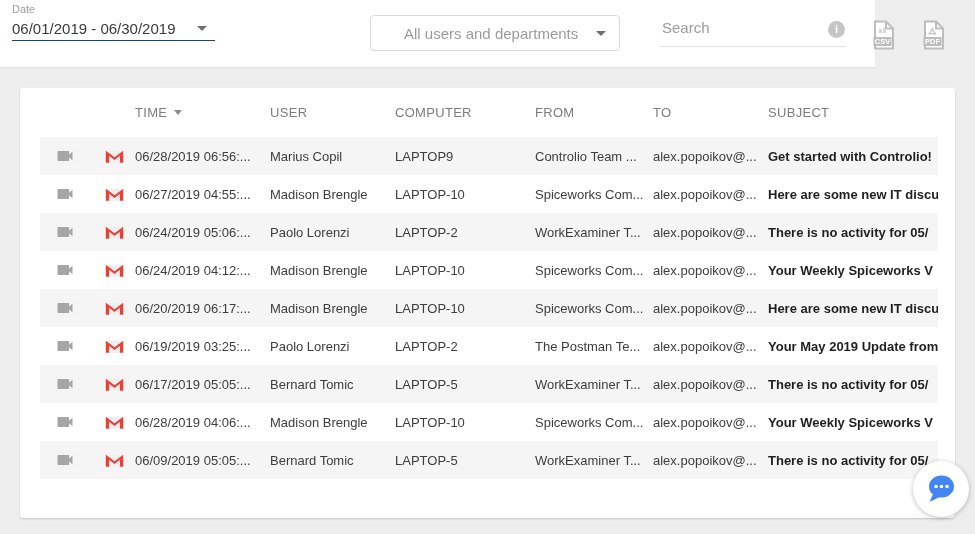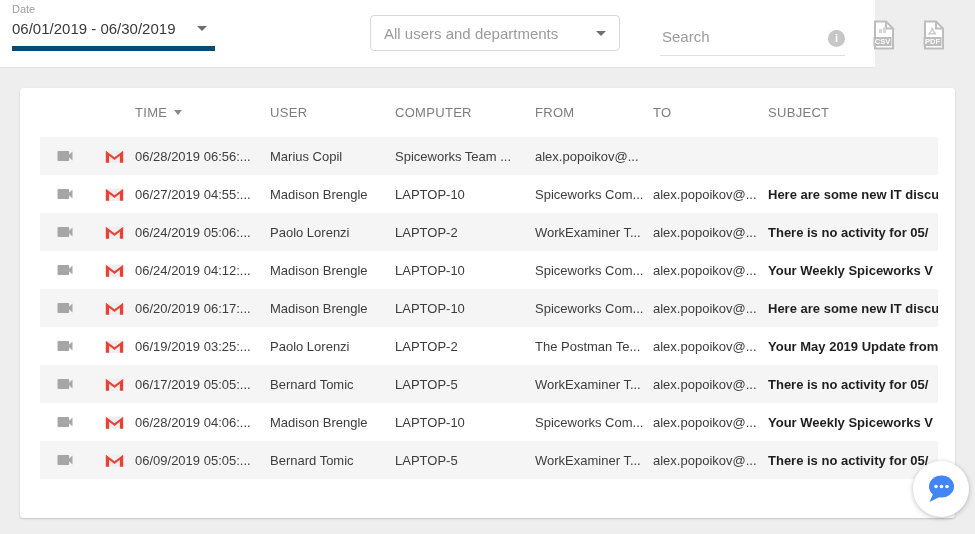--- a/index.html
+++ b/index.html
@@ -11,35 +11,35 @@
   }
   
   .topbar{
     position:absolute;top:0;left:0;width:875px;height:67px;
     background:#ffffff;border-bottom:1px solid #e2e2e2;z-index:2;
   }
   .date-group{position:absolute;left:12px;top:3px;width:203px;cursor:pointer;}
   .date-label{font-size:11px;color:#9e9e9e;display:block;margin-bottom:2px;}
   .date-control{
     display:flex;align-items:center;justify-content:space-between;
-    padding:3px 8px 9px 0;border-bottom:5px solid #0c4a6e;
+    padding:3px 8px 3px 0;border-bottom:1px solid #0c4a6e;
   }
   .date-value{font-size:15px;color:#3a3a3a;}
   .caret-down{
     width:0;height:0;border-left:5px solid transparent;border-right:5px solid transparent;
     border-top:5px solid #6f6f6f;display:inline-block;
   }
   .users-select{
     position:absolute;left:370px;top:15px;width:250px;height:36px;box-sizing:border-box;
     border:1px solid #d9d9d9;border-radius:4px;background:#fff;
     display:flex;align-items:center;justify-content:space-between;
     padding:0 13px;cursor:pointer;
   }
-  .users-select .sel-text{font-size:15px;color:#9b9b9b;}
-  .search-group{position:absolute;left:660px;top:22px;width:185px;}
+  .users-select .sel-text{font-size:15px;color:#9b9b9b;margin-left:20px;}
+  .search-group{position:absolute;left:660px;top:13px;width:185px;}
   .search-input{
     width:100%;box-sizing:border-box;border:none;outline:none;background:transparent;
     border-bottom:1px solid #e0e0e0;font-size:15px;color:#3a3a3a;
     padding:6px 24px 10px 2px;font-family:"Liberation Sans",sans-serif;
   }
   .search-input::placeholder{color:#9b9b9b;}
   .info-icon{
     position:absolute;right:0;top:8px;width:17px;height:17px;border-radius:50%;
     background:#c6c6c6;color:#fff;font-size:11px;font-weight:bold;
     text-align:center;line-height:17px;
@@ -157,22 +157,24 @@
       </svg>
     </div>
     <div class="icon-cell">
       <svg width="19" height="15" viewBox="0 0 24 18">
         <rect x="1.5" y="1.5" width="21" height="15.5" fill="#eceff1"></rect>
         <path fill="#e94235" d="M1 17V1.6L12 10 23 1.6V17h-4.2V8.2L12 13.4 5.2 8.2V17z"></path>
       </svg>
     </div>
     <div class="cell">06/28/2019 06:56:...</div>
     <div class="cell">Marius Copil</div>
-    <div class="cell">Spiceworks Team ...</div>
-    <div class="cell">alex.popoikov@...</div>
+    <div class="cell">LAPTOP9</div>
+    <div class="cell">Controlio Team ...</div>
+    <div class="cell">alex.popoikov@...</div>
+    <div class="cell cell-subject">Get started with Controlio!</div>
   </div>
 
   <div class="trow">
     <div class="icon-cell">
       <svg width="20" height="20" viewBox="0 0 24 24">
         <path fill="#a6a6a6" d="M17 10.5V7c0-.55-.45-1-1-1H4c-.55 0-1 .45-1 1v10c0 .55.45 1 1 1h12c.55 0 1-.45 1-1v-3.5l4 4v-11l-4 4z"></path>
       </svg>
     </div>
     <div class="icon-cell">
       <svg width="19" height="15" viewBox="0 0 24 18">

